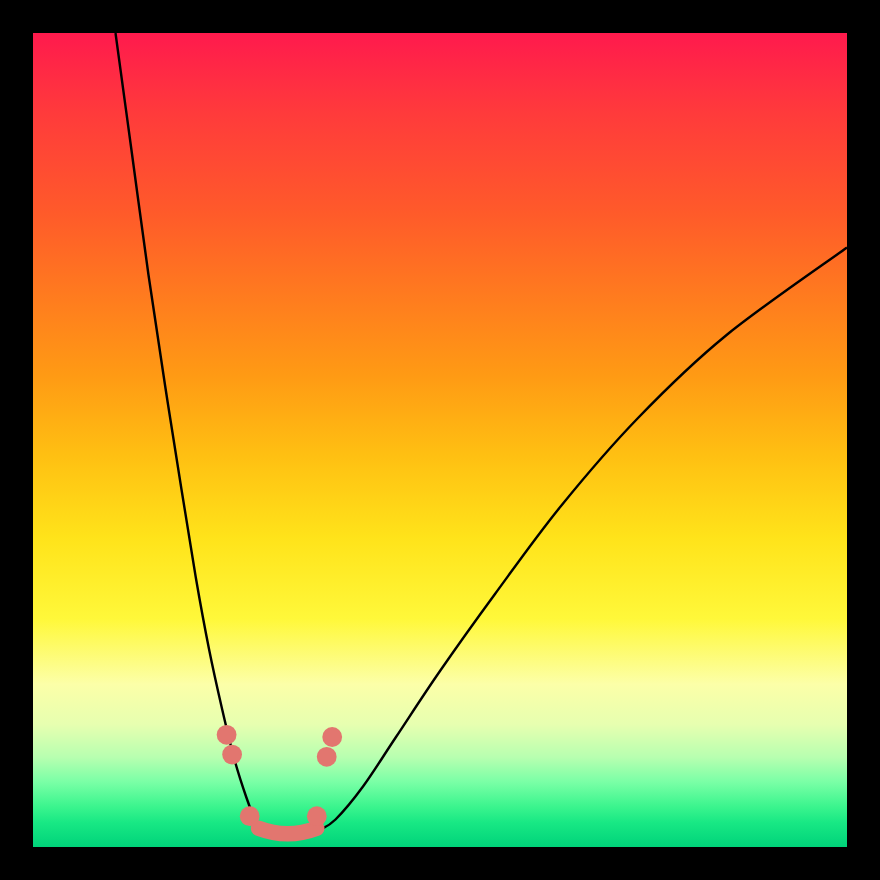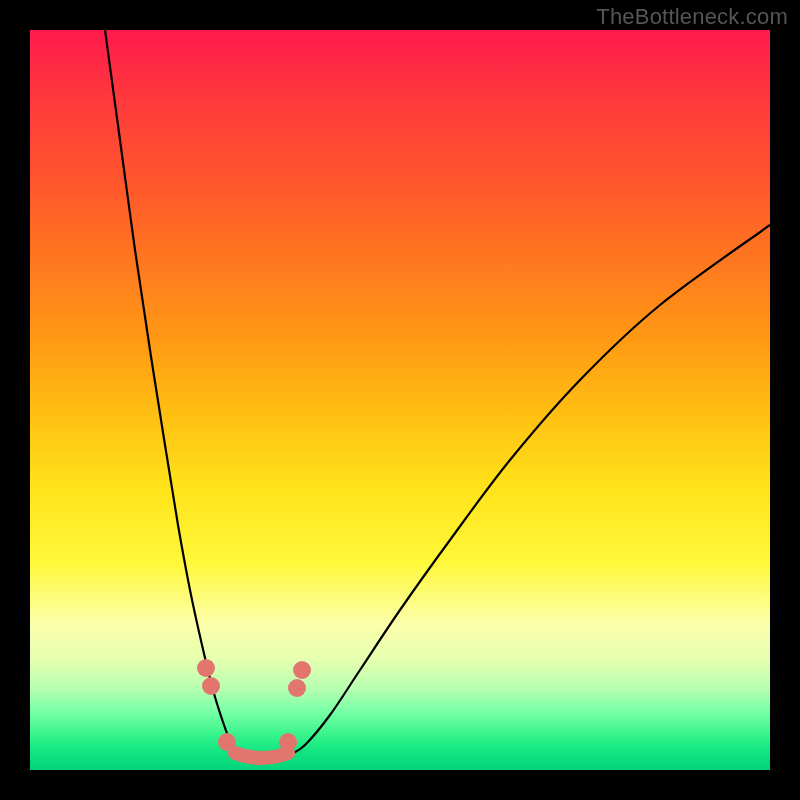--- a/index.html
+++ b/index.html
@@ -71,21 +71,20 @@
     fill: none;
     stroke: #e2766f;
     stroke-width: 14;
     stroke-linecap: round;
   }
 </style>
 </head>
 <body>
 
 <div class="frame">
-  <div class="watermark">TheBottleneck.com</div>
 
   <div class="plot">
     <svg class="curve" viewBox="0 0 740 740">
       <path id="left-branch" class="stroke-black" d="M 75 0 C 77.5 18.333333333333332, 85 73.33333333333334, 90 110 C 95 146.66666666666666, 100 185, 105 220 C 110 255, 115 287.5, 120 320 C 125 352.5, 130.33333333333334 385.8333333333333, 135 415 C 139.66666666666666 444.1666666666667, 143.83333333333334 470.8333333333333, 148 495 C 152.16666666666666 519.1666666666666, 156 540, 160 560 C 164 580, 168.16666666666666 598.3333333333334, 172 615 C 175.83333333333334 631.6666666666666, 179.33333333333334 646.6666666666666, 183 660 C 186.66666666666666 673.3333333333334, 190.83333333333334 685.8333333333334, 194 695 C 197.16666666666666 704.1666666666666, 199.33333333333334 710, 202 715 C 204.66666666666666 720, 208.66666666666666 723.3333333333334, 210 725"></path>
       <path id="right-branch" class="stroke-black" d="M 260 725 C 262.5 723.3333333333334, 268.3333333333333 721.6666666666666, 275 715 C 281.6666666666667 708.3333333333334, 290.8333333333333 697.5, 300 685 C 309.1666666666667 672.5, 318.3333333333333 657.5, 330 640 C 341.6666666666667 622.5, 355 601.6666666666666, 370 580 C 385 558.3333333333334, 401.6666666666667 535, 420 510 C 438.3333333333333 485, 458.3333333333333 456.6666666666667, 480 430 C 501.6666666666667 403.3333333333333, 525 375.8333333333333, 550 350 C 575 324.1666666666667, 598.3333333333334 300.8333333333333, 630 275 C 661.6666666666666 249.16666666666666, 721.6666666666666 208.33333333333334, 740 195"></path>
       <path id="valley-floor" class="stroke-black" d="M 210 725 C 211.66666666666666 725.8333333333334, 215.83333333333334 728.8333333333334, 220 730 C 224.16666666666666 731.1666666666666, 230.33333333333334 732, 235 732 C 239.66666666666666 732, 243.83333333333334 731.1666666666666, 248 730 C 252.16666666666666 728.8333333333334, 258 725.8333333333334, 260 725"></path>
       <path id="floor-stroke" class="marker-line" d="M 205 723 Q 231.5 733 258 723"></path>
       <g id="markers">
           <circle cx="176" cy="638" r="9" class="marker"></circle>
           <circle cx="181" cy="656" r="9" class="marker"></circle>

